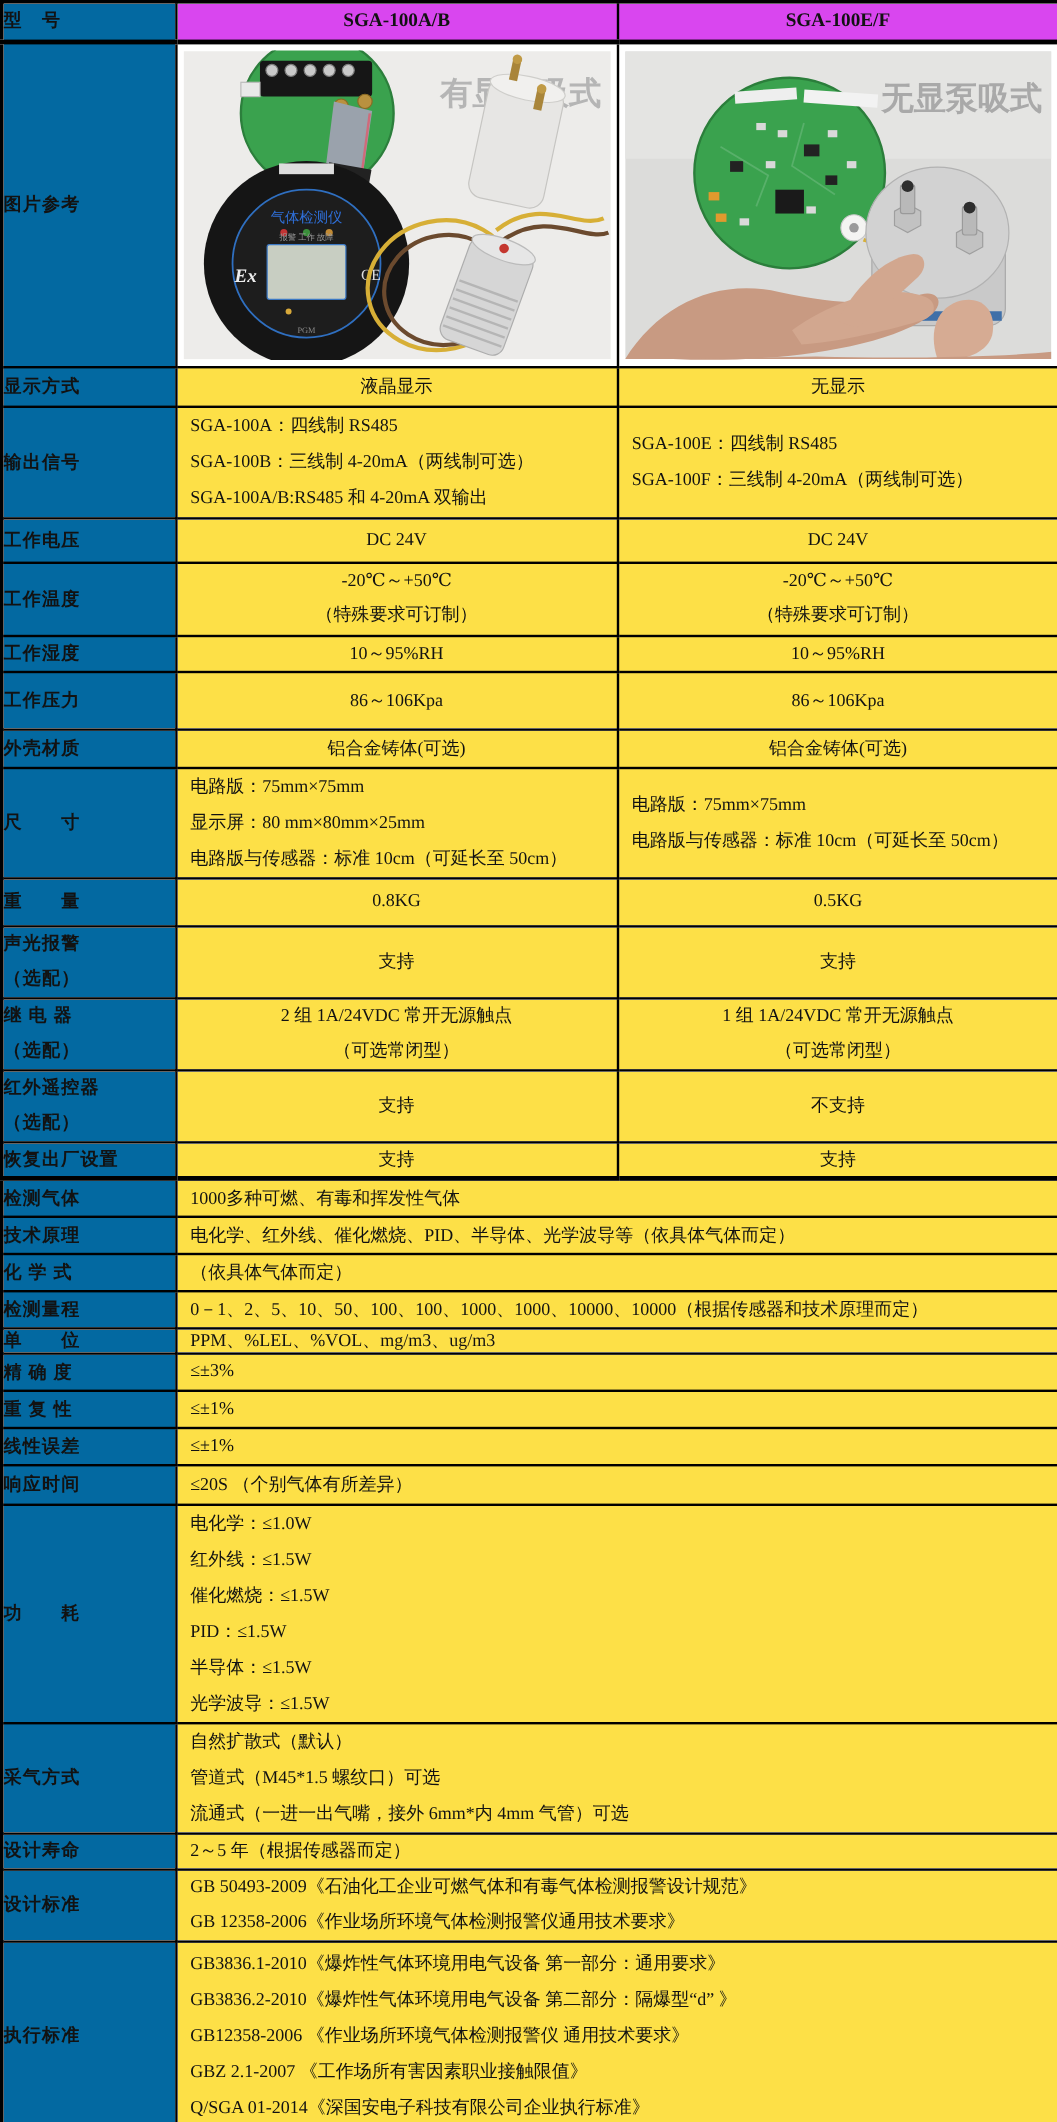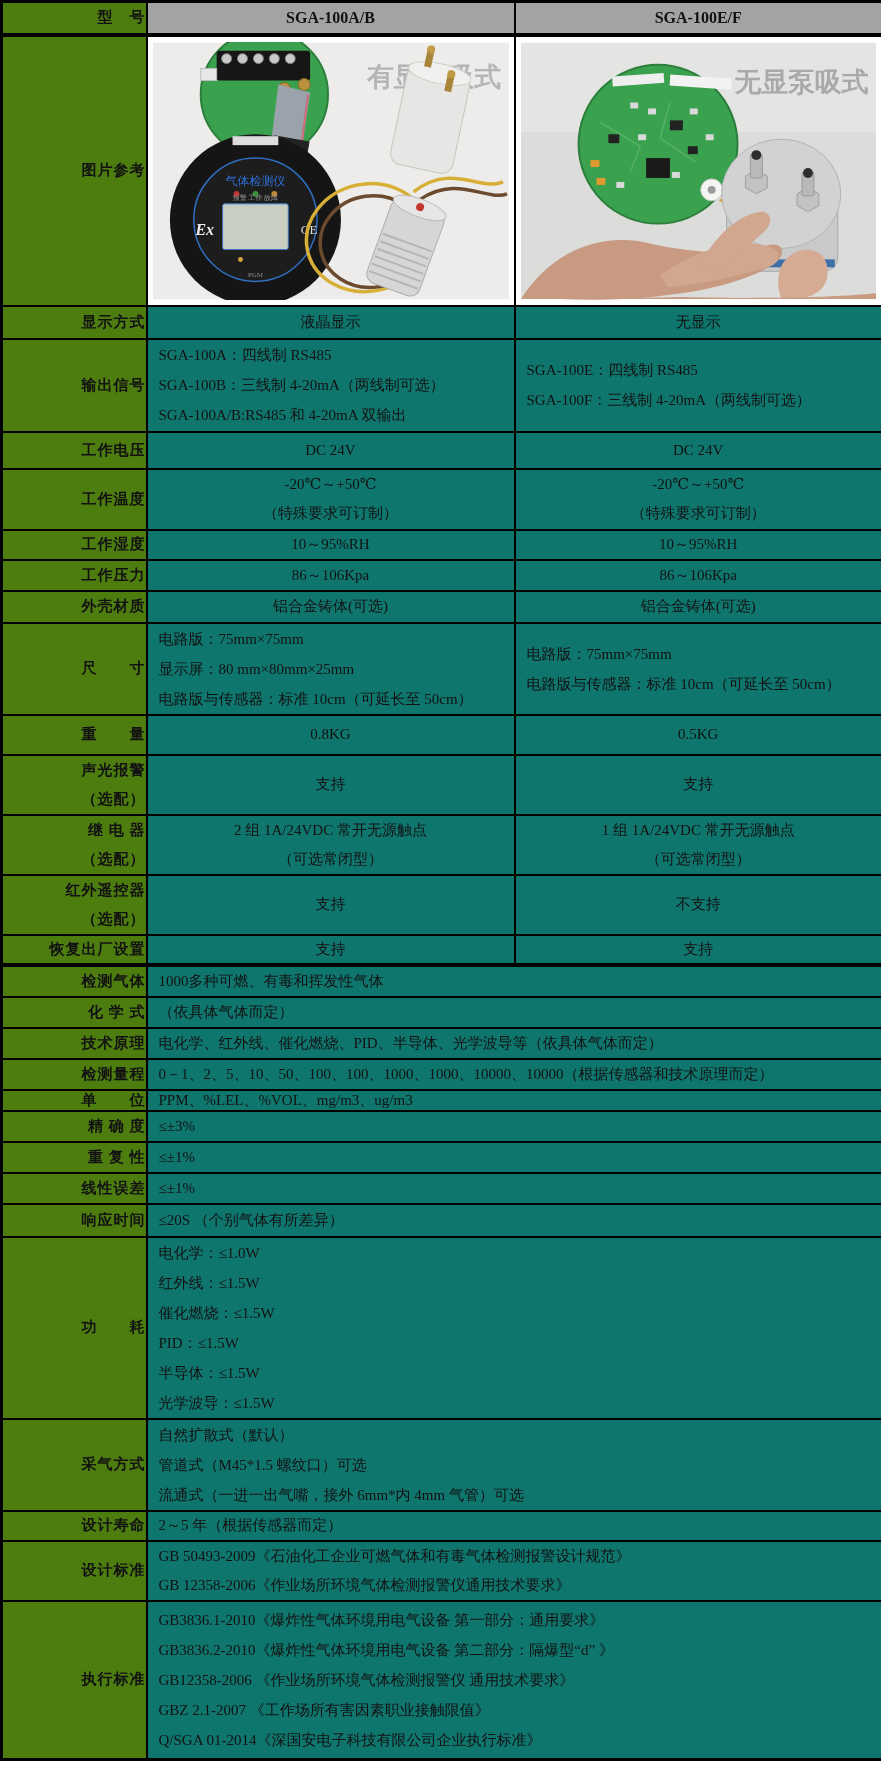--- a/index.html
+++ b/index.html
@@ -19,33 +19,33 @@
   col.c-a{width:368px;}
   col.c-b{width:368px;}
   td{
     border:2px solid #000;
     font-size:15px;
     vertical-align:middle;
     padding:0;
     overflow:hidden;
   }
   td.lab{
-    background:#4d7c0f;
+    background:#0369a1;
     font-weight:bold;
-    text-align:right;
+    text-align:left;
     letter-spacing:1px;
   }
   td.hdr{
-    background:#a3a3a3;
+    background:#d946ef;
     font-weight:bold;
     text-align:center;
     font-size:16px;
   }
   td.val{
-    background:#0f766e;
+    background:#fde047;
     text-align:center;
   }
   td.val.left{
     text-align:left;
     padding-left:11px;
     padding-right:6px;
   }
   .ln{line-height:30px;white-space:nowrap;}
   .ln2{line-height:29px;white-space:nowrap;}
   tr.thickb td{border-bottom:4px solid #000;}
@@ -224,21 +224,21 @@
       <div class="ln2">（特殊要求可订制）</div>
     </td>
   </tr>
 
   <tr style="height:30px">
     <td class="lab">工作湿度</td>
     <td class="val">10～95%RH</td>
     <td class="val">10～95%RH</td>
   </tr>
 
-  <tr style="height:31px">
+  <tr style="height:48px">
     <td class="lab">工作压力</td>
     <td class="val">86～106Kpa</td>
     <td class="val">86～106Kpa</td>
   </tr>
 
   <tr style="height:32px">
     <td class="lab">外壳材质</td>
     <td class="val">铝合金铸体(可选)</td>
     <td class="val">铝合金铸体(可选)</td>
   </tr>
@@ -300,27 +300,27 @@
     <td class="val">支持</td>
     <td class="val">支持</td>
   </tr>
 
   <tr style="height:32px">
     <td class="lab">检测气体</td>
     <td class="val left" colspan="2">1000多种可燃、有毒和挥发性气体</td>
   </tr>
 
   <tr style="height:31px">
+    <td class="lab">技术原理</td>
+    <td class="val left" colspan="2">电化学、红外线、催化燃烧、PID、半导体、光学波导等（依具体气体而定）</td>
+  </tr>
+
+  <tr style="height:31px">
     <td class="lab">化 学 式</td>
     <td class="val left" colspan="2">（依具体气体而定）</td>
-  </tr>
-
-  <tr style="height:31px">
-    <td class="lab">技术原理</td>
-    <td class="val left" colspan="2">电化学、红外线、催化燃烧、PID、半导体、光学波导等（依具体气体而定）</td>
   </tr>
 
   <tr style="height:31px">
     <td class="lab">检测量程</td>
     <td class="val left" colspan="2">0－1、2、5、10、50、100、100、1000、1000、10000、10000（根据传感器和技术原理而定）</td>
   </tr>
 
 
   <tr style="height:15px">
     <td class="lab">单　　位</td>

